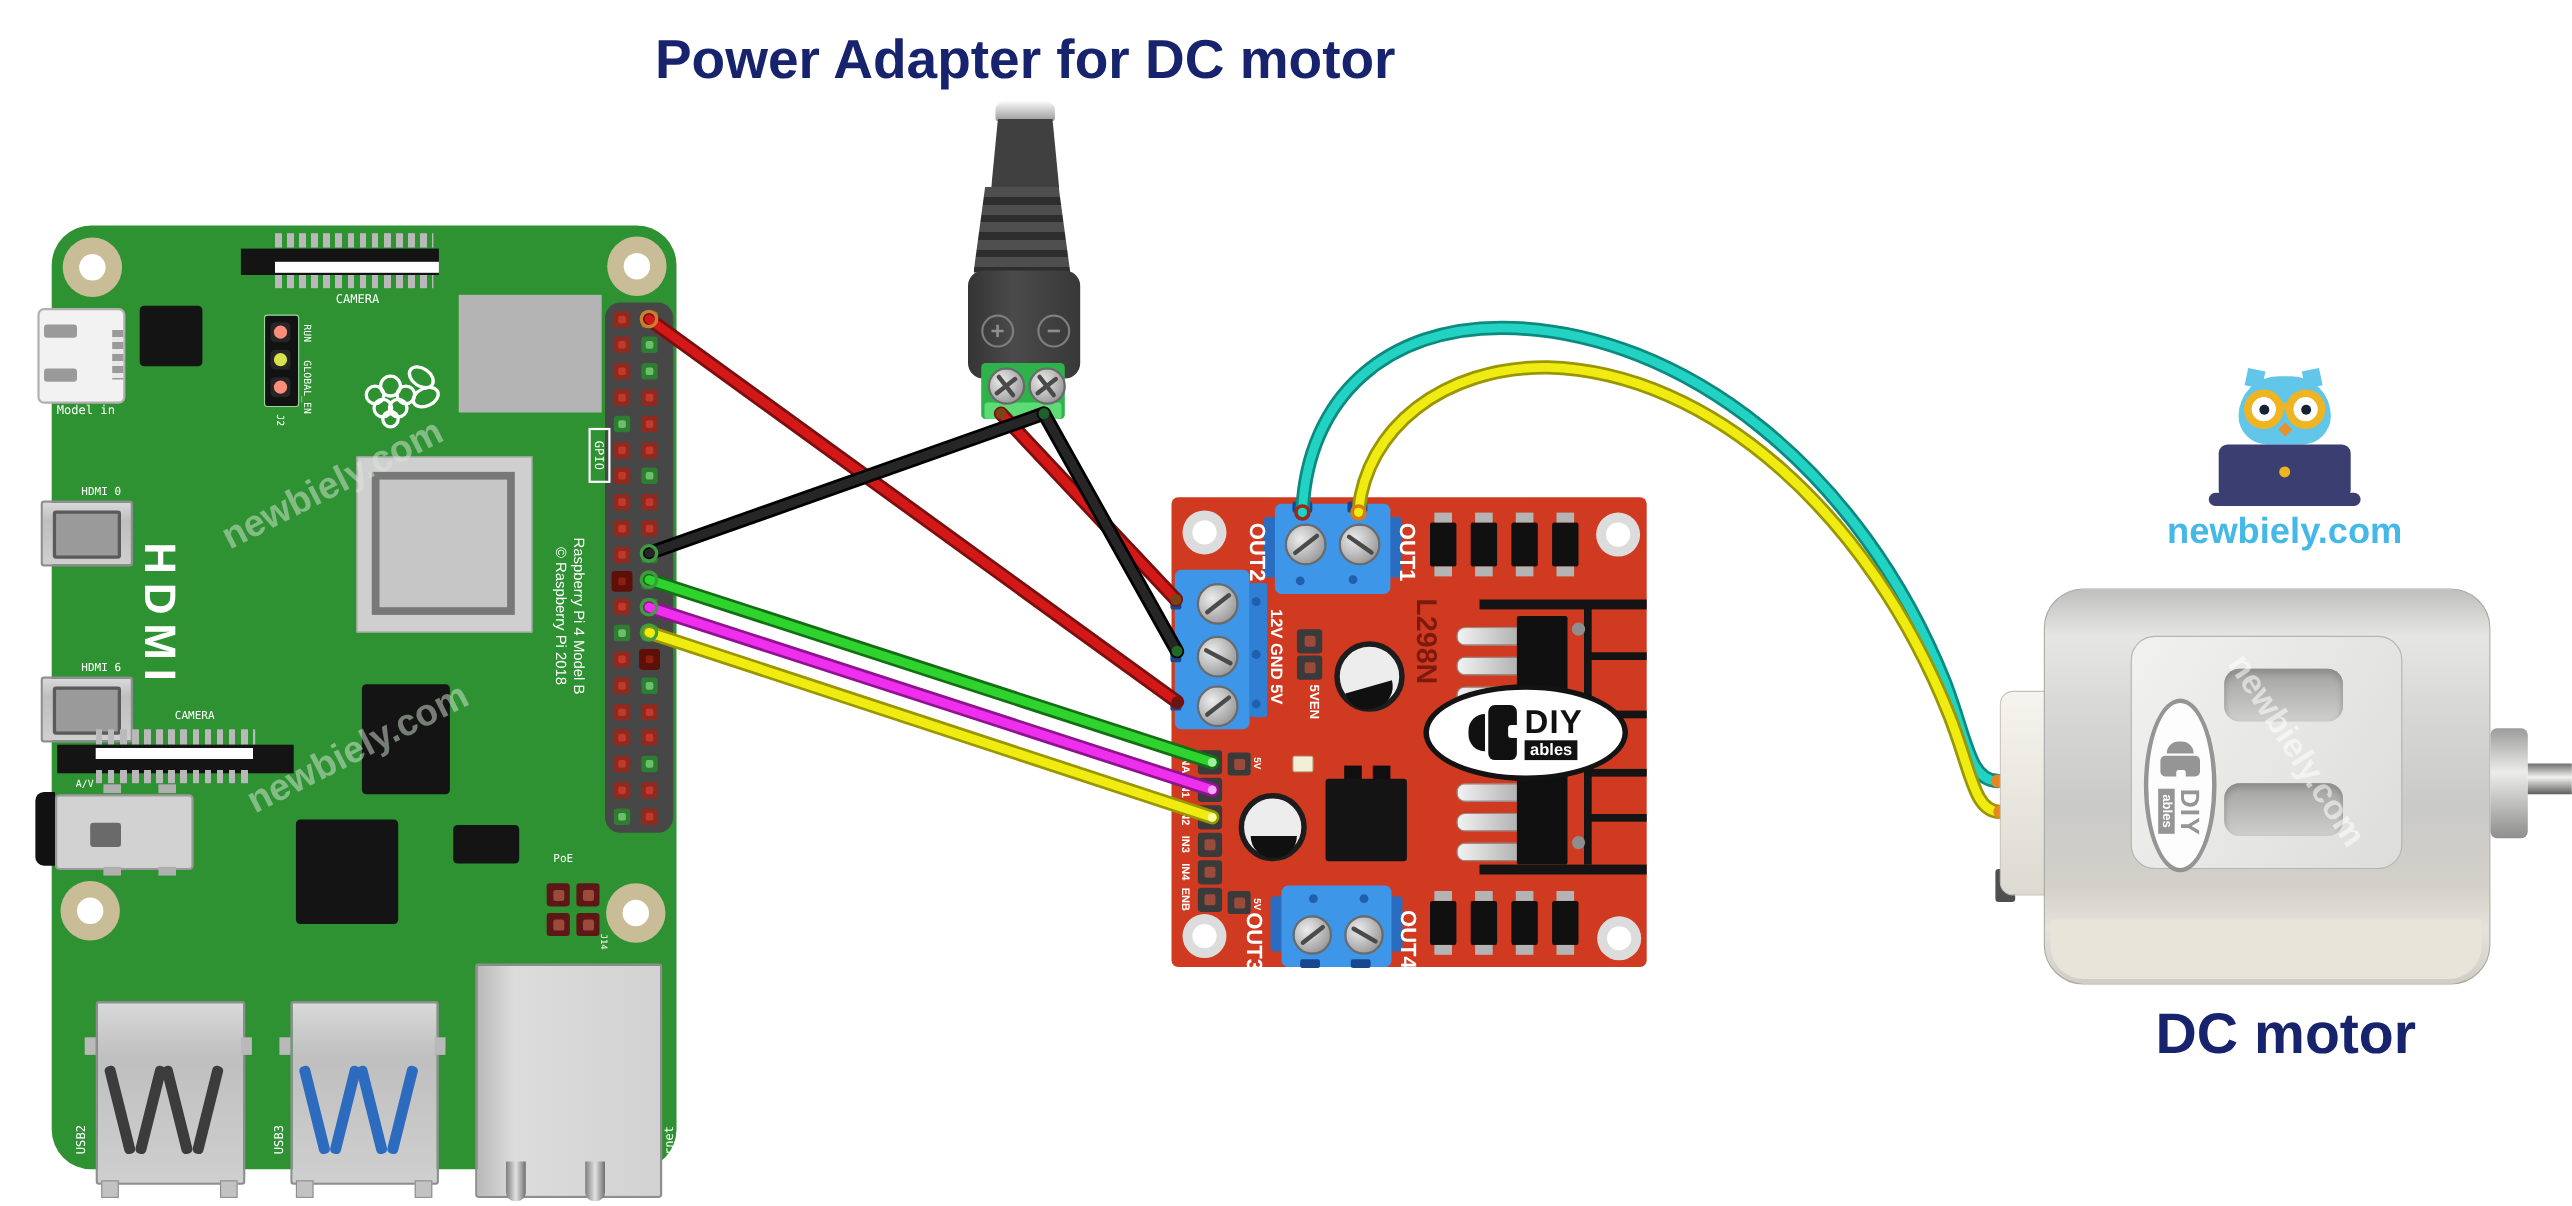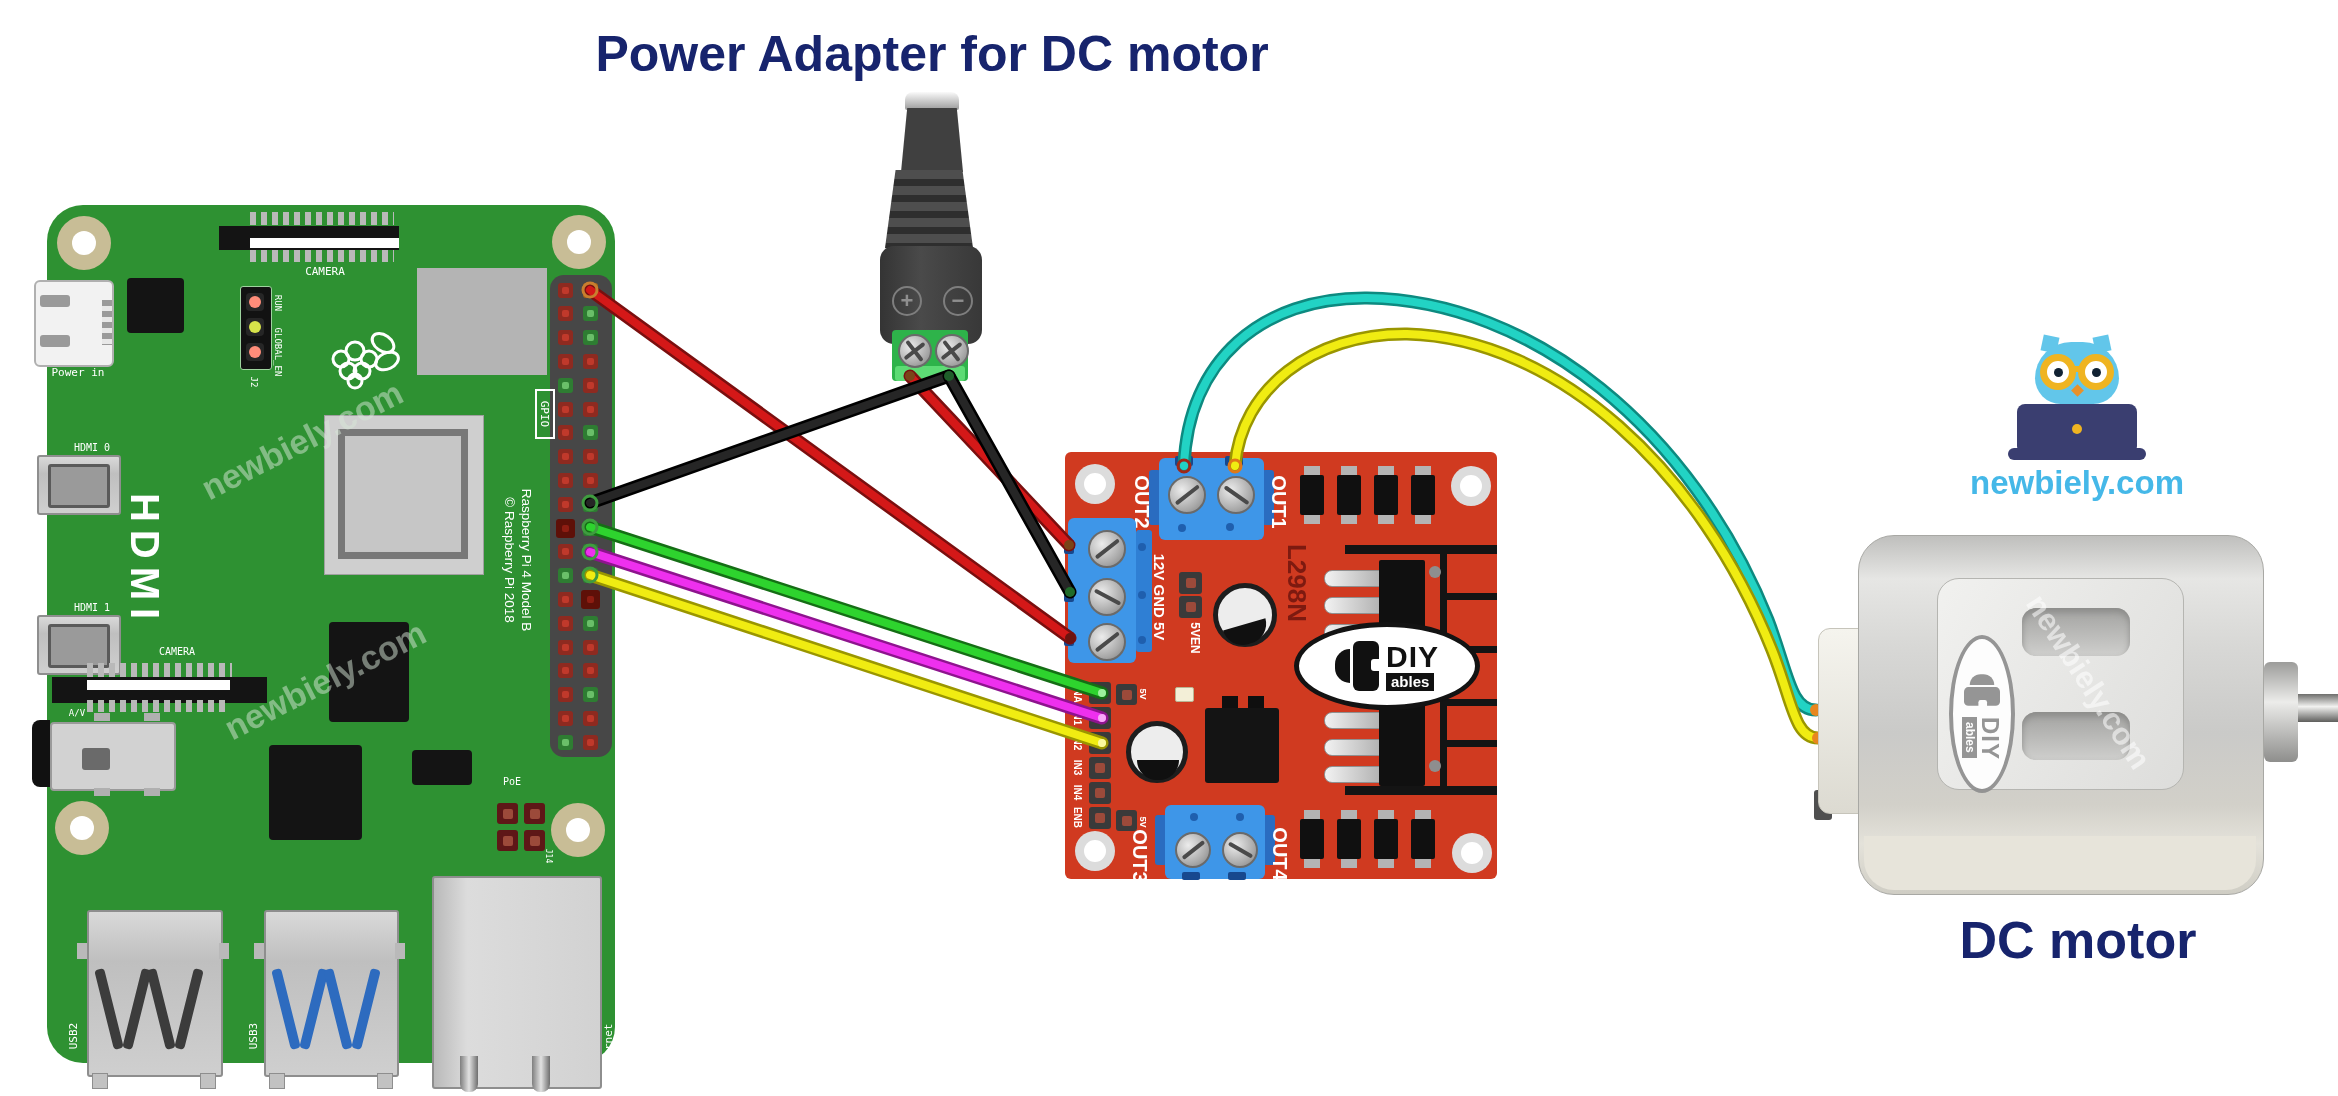--- a/index.html
+++ b/index.html
@@ -96,21 +96,21 @@
     <div class="abs comb" style="left:218px;top:212px;width:144px;height:13px;"></div>
     <div class="abs blkbar" style="left:187px;top:226px;width:180px;height:24px;"></div>
     <div class="abs whtbar" style="left:218px;top:238px;width:149px;height:10px;"></div>
     <div class="abs comb" style="left:218px;top:250px;width:144px;height:12px;"></div>
     <div class="abs cntr mono silk" style="left:253px;top:265px;width:80px;height:12px;font-size:11px;">CAMERA</div>
 
     <div class="abs" style="left:2px;top:280px;width:76px;height:83px;background:#f2f2f2;border:2px solid #b0b0b0;border-radius:6px;"></div>
     <div class="abs" style="left:8px;top:295px;width:30px;height:12px;background:#9a9a9a;border-radius:3px;"></div>
     <div class="abs" style="left:8px;top:335px;width:30px;height:12px;background:#9a9a9a;border-radius:3px;"></div>
     <div class="abs" style="left:70px;top:300px;width:10px;height:45px;background:repeating-linear-gradient(180deg,#9a9a9a 0 6px,#e8e8e8 6px 11px);"></div>
-    <div class="abs cntr mono silk" style="left:10px;top:366px;width:72px;height:12px;font-size:11px;">Power in</div>
+    <div class="abs cntr mono silk" style="left:10px;top:366px;width:72px;height:12px;font-size:11px;">Model in</div>
 
     <div class="abs chip" style="left:95px;top:278px;width:57px;height:55px;"></div>
 
     <div class="abs" style="left:208px;top:286px;width:30px;height:82px;background:#121212;border:1px solid #9fd49f;border-radius:3px;"></div>
     <div class="led" style="left:214px;top:293px;">
         <div class="in" style="background:#ff8d7a;"></div>
       </div>
     <div class="led" style="left:214px;top:318px;">
         <div class="in" style="background:#d7e34a;"></div>
       </div>
@@ -265,21 +265,21 @@
 
     <div class="abs rot90 silk" style="left:401px;top:543px;width:170px;height:34px;font-size:13.5px;line-height:17px;text-align:center;">
       <span>Raspberry Pi 4 Model B</span><br>
       <span>© Raspberry Pi 2018</span>
     </div>
 
     <div class="abs cntr silk rot90" style="left:38px;top:543px;width:150px;height:34px;font-size:40px;font-weight:bold;letter-spacing:8px;">HDMI</div>
     <div class="abs cntr mono silk" style="left:28px;top:441px;width:64px;height:12px;font-size:10px;">HDMI 0</div>
     <div class="abs port" style="left:5px;top:455px;width:80px;height:56px;"></div>
     <div class="abs" style="left:16px;top:464px;width:56px;height:38px;background:#9a9a9a;border:3px solid #5a5a5a;border-radius:3px;"></div>
-    <div class="abs cntr mono silk" style="left:28px;top:601px;width:64px;height:12px;font-size:10px;">HDMI 1</div>
+    <div class="abs cntr mono silk" style="left:28px;top:601px;width:64px;height:12px;font-size:10px;">HDMI 6</div>
     <div class="abs port" style="left:5px;top:615px;width:80px;height:56px;"></div>
     <div class="abs" style="left:16px;top:624px;width:56px;height:38px;background:#9a9a9a;border:3px solid #5a5a5a;border-radius:3px;"></div>
 
     <div class="abs cntr mono silk" style="left:110px;top:645px;width:70px;height:12px;font-size:10px;">CAMERA</div>
     <div class="abs comb" style="left:55px;top:663px;width:145px;height:14px;"></div>
     <div class="abs blkbar" style="left:20px;top:677px;width:215px;height:26px;"></div>
     <div class="abs whtbar" style="left:55px;top:680px;width:143px;height:10px;"></div>
     <div class="abs comb" style="left:55px;top:700px;width:143px;height:12px;"></div>
 
     <div class="abs cntr mono silk" style="left:30px;top:707px;width:30px;height:11px;font-size:9px;">A/V</div>

